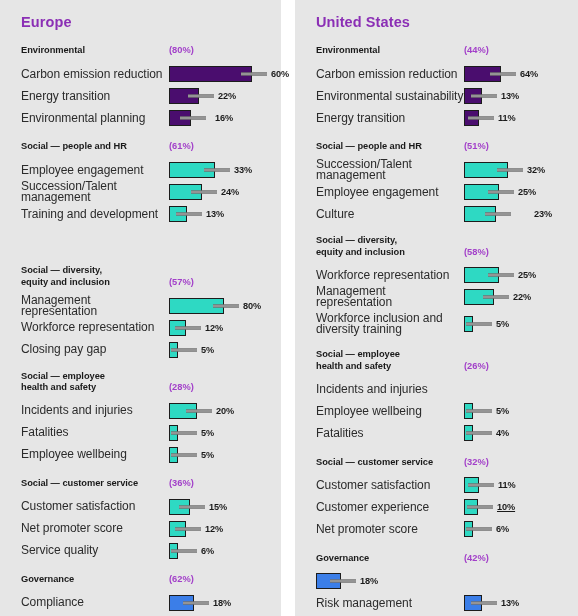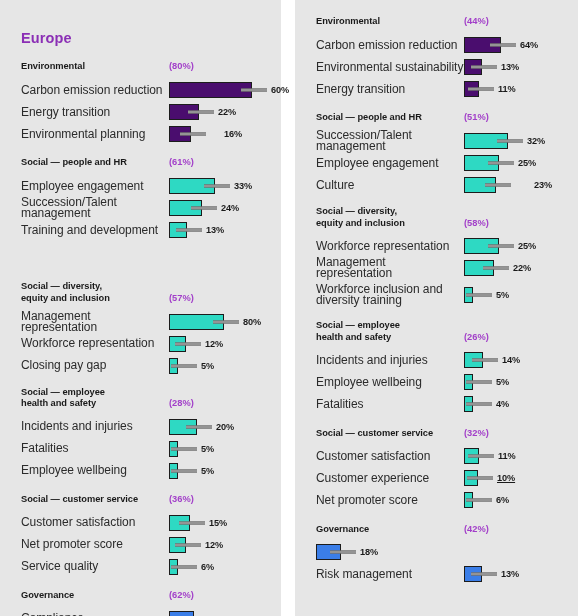--- a/index.html
+++ b/index.html
@@ -13,21 +13,21 @@
     width:578px;height:616px;
     display:flex;
     background:#ffffff;
     box-sizing:border-box;
   }
   .panel{
     background:#e6e6e6;
     box-sizing:border-box;
     position:relative;
   }
-  .panel-left{width:281px;padding:30px 10px 10px 21px;}
+  .panel-left{width:281px;padding:14px 10px 10px 21px;}
   .spacer{width:14px;background:#ffffff;flex:0 0 14px;}
   .panel-right{width:283px;padding:14px 10px 10px 21px;}
 
   .region-title{
     color:#8b2fb5;
     font-size:14.5px;
     font-weight:bold;
     letter-spacing:.1px;
     margin:0 0 13px 0;
     line-height:16px;
@@ -135,21 +135,21 @@
             <div class="bar" style="width: 30px; background: rgb(74, 13, 110);"></div>
             <div class="leader" style="left: 19px; width: 26px;"></div>
             <div class="val" style="left: 49px;">22%</div>
           </div>
         </div>
         <div class="row">
           <div class="row-label">Environmental planning</div>
           <div class="bar-area">
             <div class="bar" style="width: 22px; background: rgb(74, 13, 110);"></div>
             <div class="leader" style="left: 11px; width: 26px;"></div>
-            <div class="val" style="left: 55px;">16%</div>
+            <div class="val" style="left: 46px;">16%</div>
           </div>
         </div>
       </div>
       <div class="group">
         <div class="group-head">
           <div class="group-name">Social — people and HR</div>
           <div class="group-pct" style="color: rgb(162, 63, 201);">(61%)</div>
         </div>
         <div class="row">
           <div class="row-label">Employee engagement</div>
@@ -292,20 +292,21 @@
           <div class="bar-area">
             <div class="bar" style="width: 21px; background: rgb(59, 126, 232);"></div>
             <div class="leader" style="left: 10px; width: 26px;"></div>
             <div class="val" style="left: 40px;">15%</div>
           </div>
         </div>
       </div>
     </div>
   <div class="spacer"></div>
   <div class="panel panel-right">
+      <div class="region-title">United States</div>
       <div class="group">
         <div class="group-head">
           <div class="group-name">Environmental</div>
           <div class="group-pct" style="color: rgb(162, 63, 201);">(44%)</div>
         </div>
         <div class="row">
           <div class="row-label">Carbon emission reduction</div>
           <div class="bar-area">
             <div class="bar" style="width: 37px; background: rgb(74, 13, 110);"></div>
             <div class="leader" style="left: 26px; width: 26px;"></div>
@@ -389,25 +390,20 @@
           </div>
         </div>
       </div>
       <div class="group">
         <div class="group-head">
           <div class="group-name">Social — employee<br>health and safety</div>
           <div class="group-pct" style="color: rgb(162, 63, 201);">(26%)</div>
         </div>
         <div class="row">
           <div class="row-label">Incidents and injuries</div>
-          <div class="bar-area">
-            <div class="bar" style="width: 19px; background: rgb(46, 217, 195);"></div>
-            <div class="leader" style="left: 8px; width: 26px;"></div>
-            <div class="val" style="left: 38px;">14%</div>
-          </div>
         </div>
         <div class="row">
           <div class="row-label">Employee wellbeing</div>
           <div class="bar-area">
             <div class="bar" style="width: 9px; background: rgb(46, 217, 195);"></div>
             <div class="leader" style="left: 2px; width: 26px;"></div>
             <div class="val" style="left: 32px;">5%</div>
           </div>
         </div>
         <div class="row">

